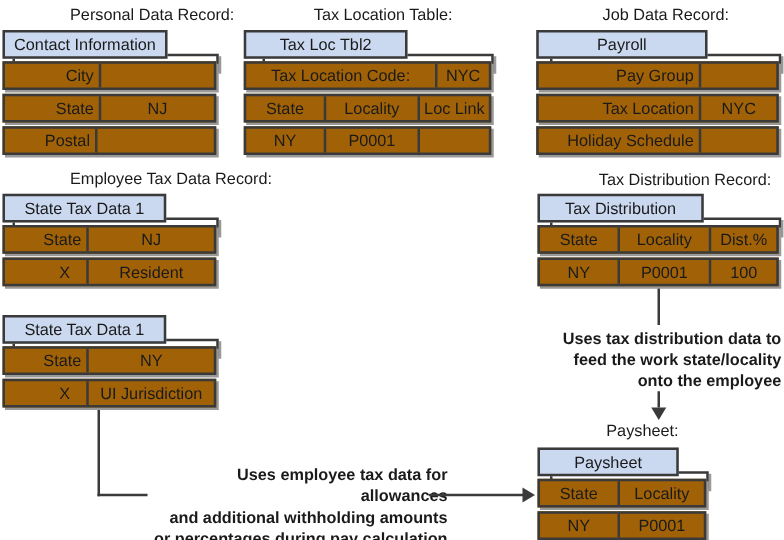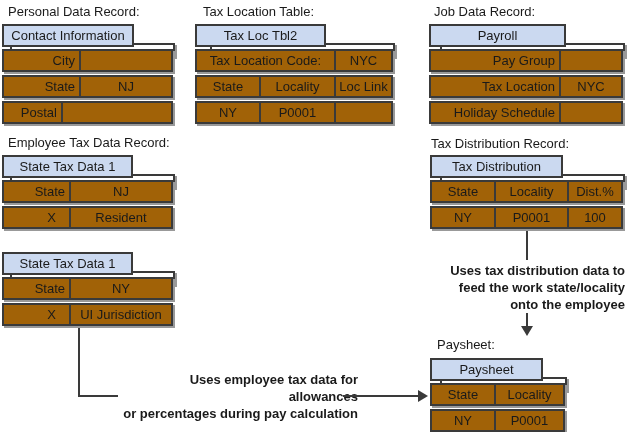--- a/index.html
+++ b/index.html
@@ -8,21 +8,21 @@
     --shadow:#999999;
     --text:#1a1a1a;
     --bg:#ffffff;
   }
   html,body{margin:0;padding:0;background:var(--bg);}
   .diagram{
     position:relative;width:627px;height:432px;background:var(--bg);
     font-family:"Liberation Sans",sans-serif;font-size:13px;color:var(--text);
     overflow:hidden;
   }
-  .sec-label{position:absolute;white-space:nowrap;}
+  .sec-label{position:absolute;white-space:nowrap;margin-left:48px;}
   .tab{
     position:absolute;height:23px;background:var(--tab_fill);
     border:2px solid var(--border);box-sizing:border-box;z-index:3;
     display:flex;align-items:center;justify-content:center;white-space:nowrap;
   }
   .backsheet{
     position:absolute;height:14px;background:#fff;
     border:2px solid var(--border);box-sizing:border-box;z-index:1;
     box-shadow:2px 2px 0 var(--shadow);
   }
@@ -70,28 +70,28 @@
   <div class="tab" style="left:2px;top:24px;width:132px">Contact Information</div>
   <div class="row" style="left:2px;top:49px;width:171px">
     <div class="cell lbl" style="width:75px">City</div>
     <div class="cell val"></div>
   </div>
   <div class="row" style="left:2px;top:75px;width:171px">
     <div class="cell lbl" style="width:75px">State</div>
     <div class="cell val bold">NJ</div>
   </div>
   <div class="row" style="left:2px;top:101px;width:171px">
-    <div class="cell lbl" style="width:57px">Postal</div>
+    <div class="cell lbl" style="width:72px">Postal</div>
     <div class="cell val"></div>
   </div>
 
   <div class="backsheet" style="left:210px;top:43px;width:185px"></div>
   <div class="tab" style="left:195px;top:24px;width:131px">Tax Loc Tbl2</div>
   <div class="row" style="left:195px;top:49px;width:198px">
-    <div class="cell" style="width:137px">Tax Location Code:</div>
+    <div class="cell" style="width:151px">Tax Location Code:</div>
     <div class="cell val">NYC</div>
   </div>
   <div class="row" style="left:195px;top:75px;width:198px">
     <div class="cell" style="width:62px">State</div>
     <div class="cell" style="width:75px">Locality</div>
     <div class="cell val">Loc Link</div>
   </div>
   <div class="row" style="left:195px;top:101px;width:198px">
     <div class="cell" style="width:62px">NY</div>
     <div class="cell" style="width:75px">P0001</div>
@@ -165,18 +165,19 @@
     <div>feed the work state/locality</div>
     <div>onto the employee</div>
   </div>
   <div class="vline" style="left:526px;top:313px;height:13px"></div>
   <div class="arrow-down" style="left:521px;top:326px"></div>
 
   <div class="vline" style="left:78px;top:326px;height:71px"></div>
   <div class="hline" style="left:78px;top:395px;width:40px"></div>
   <div class="note" style="left:118px;top:371px;width:240px">
     <div>Uses employee tax data for allowances</div>
+    <div>and additional withholding amounts</div>
     <div>or percentages during pay calculation</div>
   </div>
   <div class="hline" style="left:343px;top:395px;width:76px"></div>
   <div class="arrow-right" style="left:418px;top:390px"></div>
 
 </div>
 
 </body></html>

